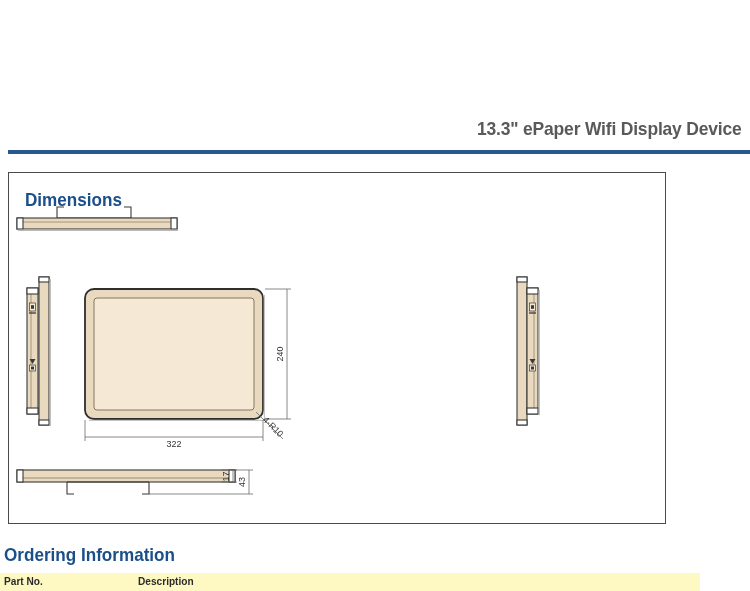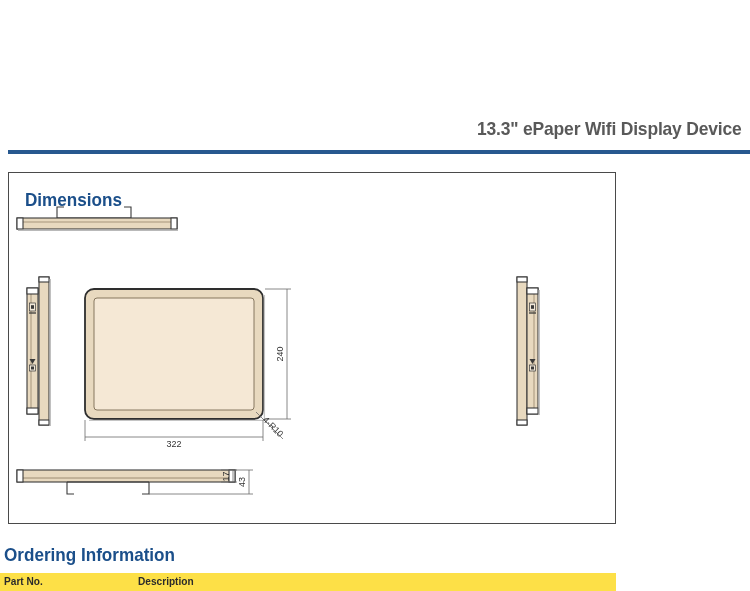--- a/index.html
+++ b/index.html
@@ -25,21 +25,21 @@
     transform-origin:right center;
     white-space:nowrap;
   }
   .header-rule{
     position:absolute;left:8px;top:150px;width:742px;height:4px;
     background:#27588f;
   }
 
   
   .dim-box{
-    position:absolute;left:8px;top:172px;width:608px;height:352px;
+    position:absolute;left:8px;top:172px;width:658px;height:352px;
     border:1.5px solid #4a4a4a;
     background:#ffffff;
     box-sizing:border-box;
   }
   .dim-heading{
     position:absolute;left:16px;top:16px;
     font-size:19px;font-weight:bold;color:#1b4f8a;
     transform:scaleX(0.9);transform-origin:left center;
     white-space:nowrap;
   }
@@ -50,22 +50,22 @@
   .drawing-area svg{display:block;}
 
   
   .order-heading{
     position:absolute;left:4px;top:544px;
     font-size:19px;font-weight:bold;color:#1b4f8a;
     transform:scaleX(0.9);transform-origin:left center;
     white-space:nowrap;
   }
   .order-table{
-    position:absolute;left:0;top:573px;width:616px;height:18px;
-    background:#fde047;
+    position:absolute;left:0;top:573px;width:700px;height:18px;
+    background:#fef9c3;
   }
   .order-table .th{
     position:absolute;top:2px;
     font-size:11px;font-weight:bold;color:#2b2b2b;
     transform:scaleX(0.92);transform-origin:left center;
     white-space:nowrap;
   }
   .th-part{left:4px;}
   .th-desc{left:138px;}
 </style>

